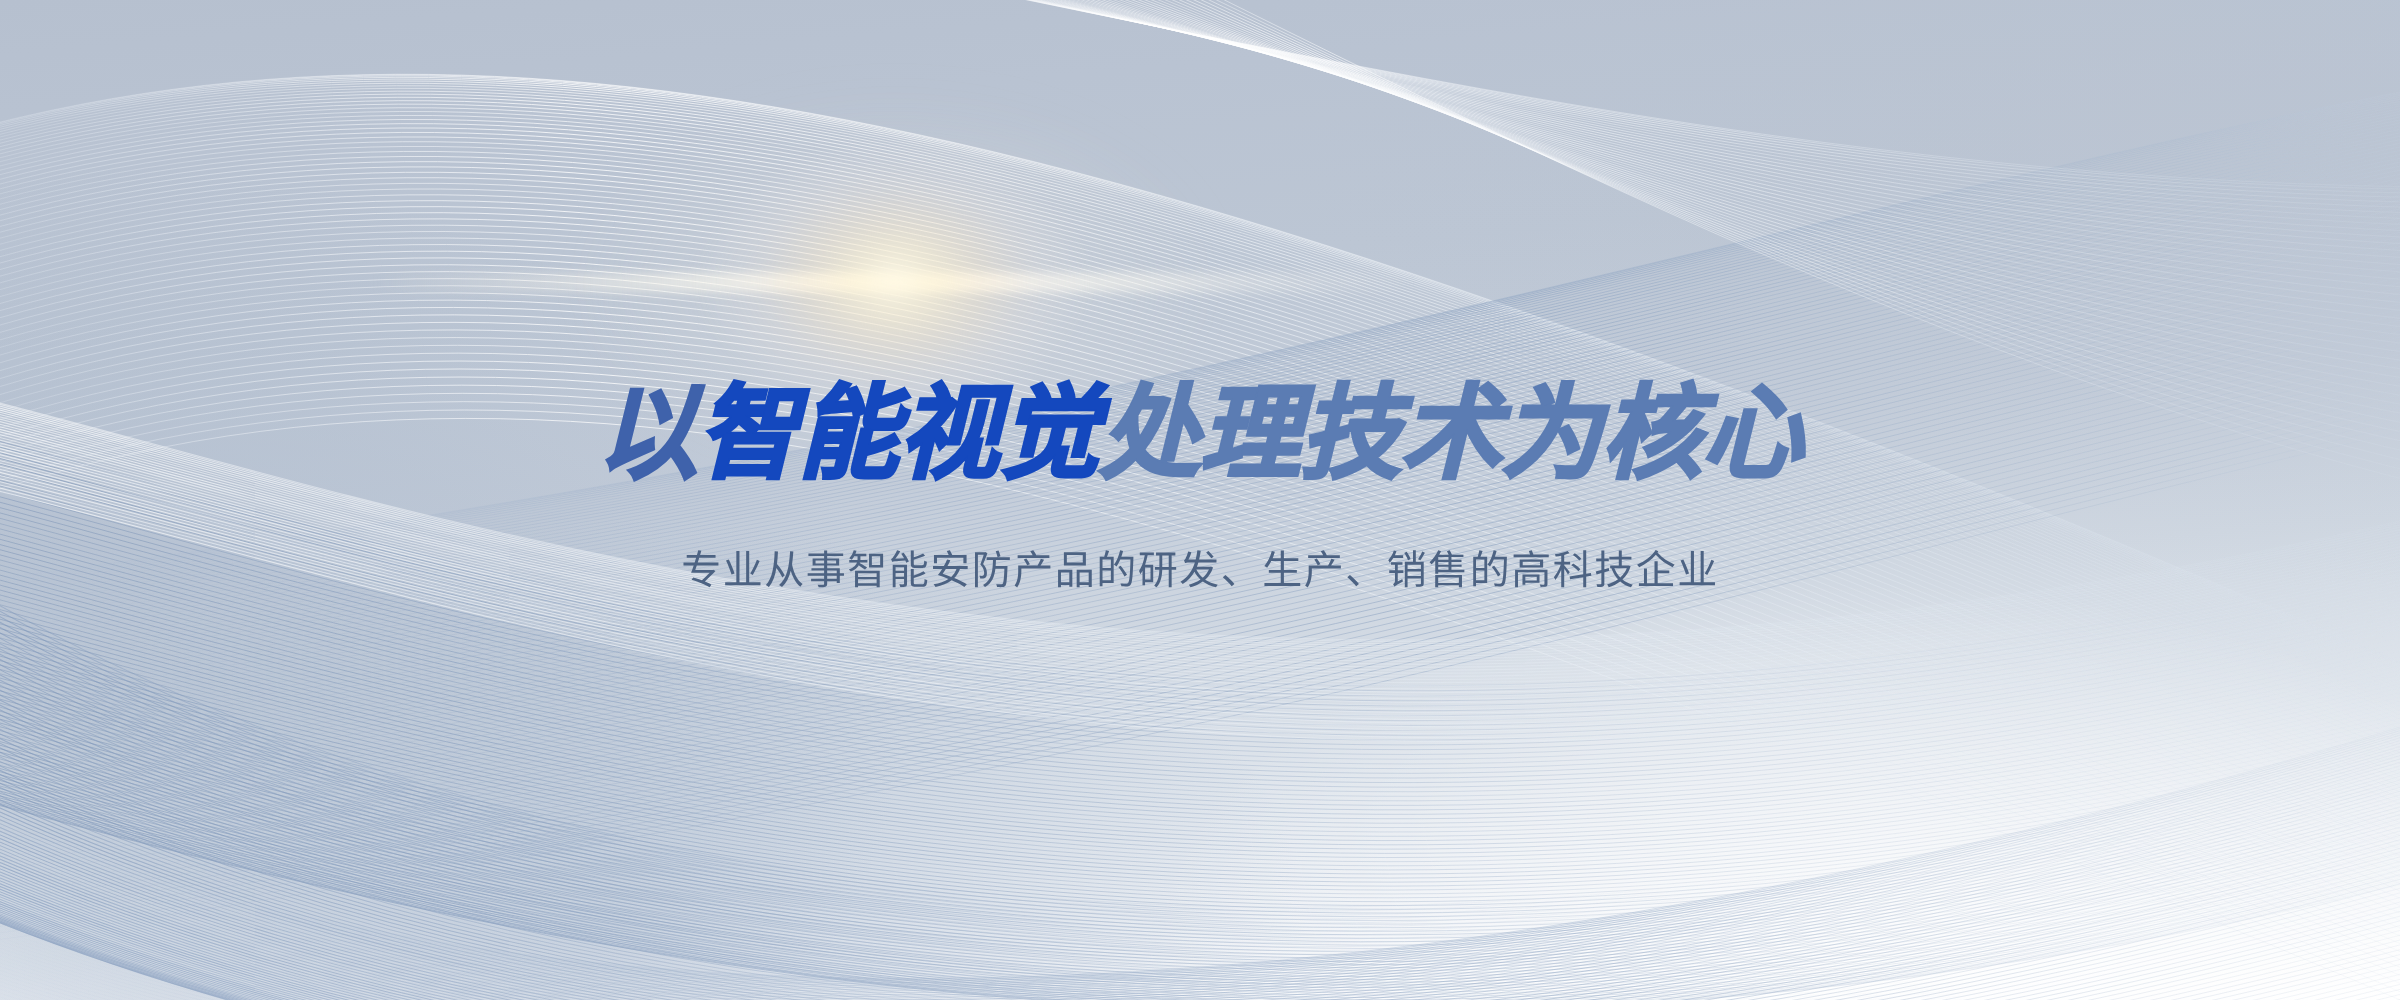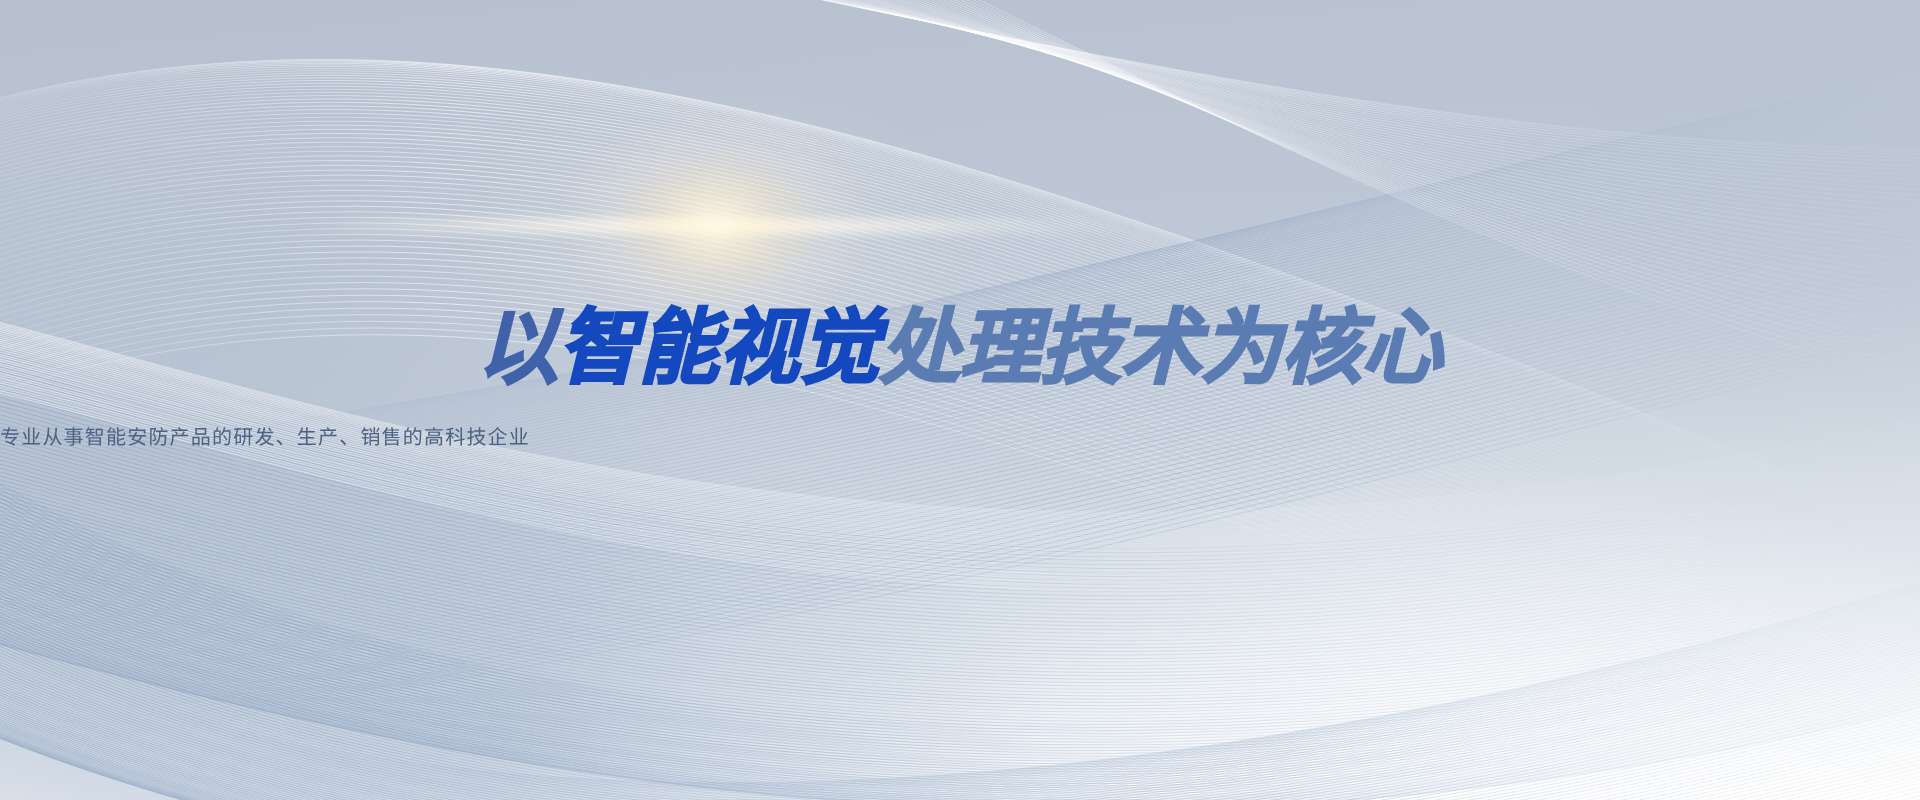--- a/index.html
+++ b/index.html
@@ -146,21 +146,22 @@
   }
   .seg-c {
     color: #5b7cb3;
   }
 
   .subtitle {
     position: absolute;
     top: 404px;
     left: 0;
     width: 1920px;
-    font-size: 20px;
+    text-align: center;
+    font-size: 32px;
     line-height: 1.3;
     letter-spacing: 1.2px;
     color: #4d6383;
     white-space: nowrap;
     pointer-events: auto;
   }
 
   .cta-wrap {
     position: absolute;
     top: 511px;

